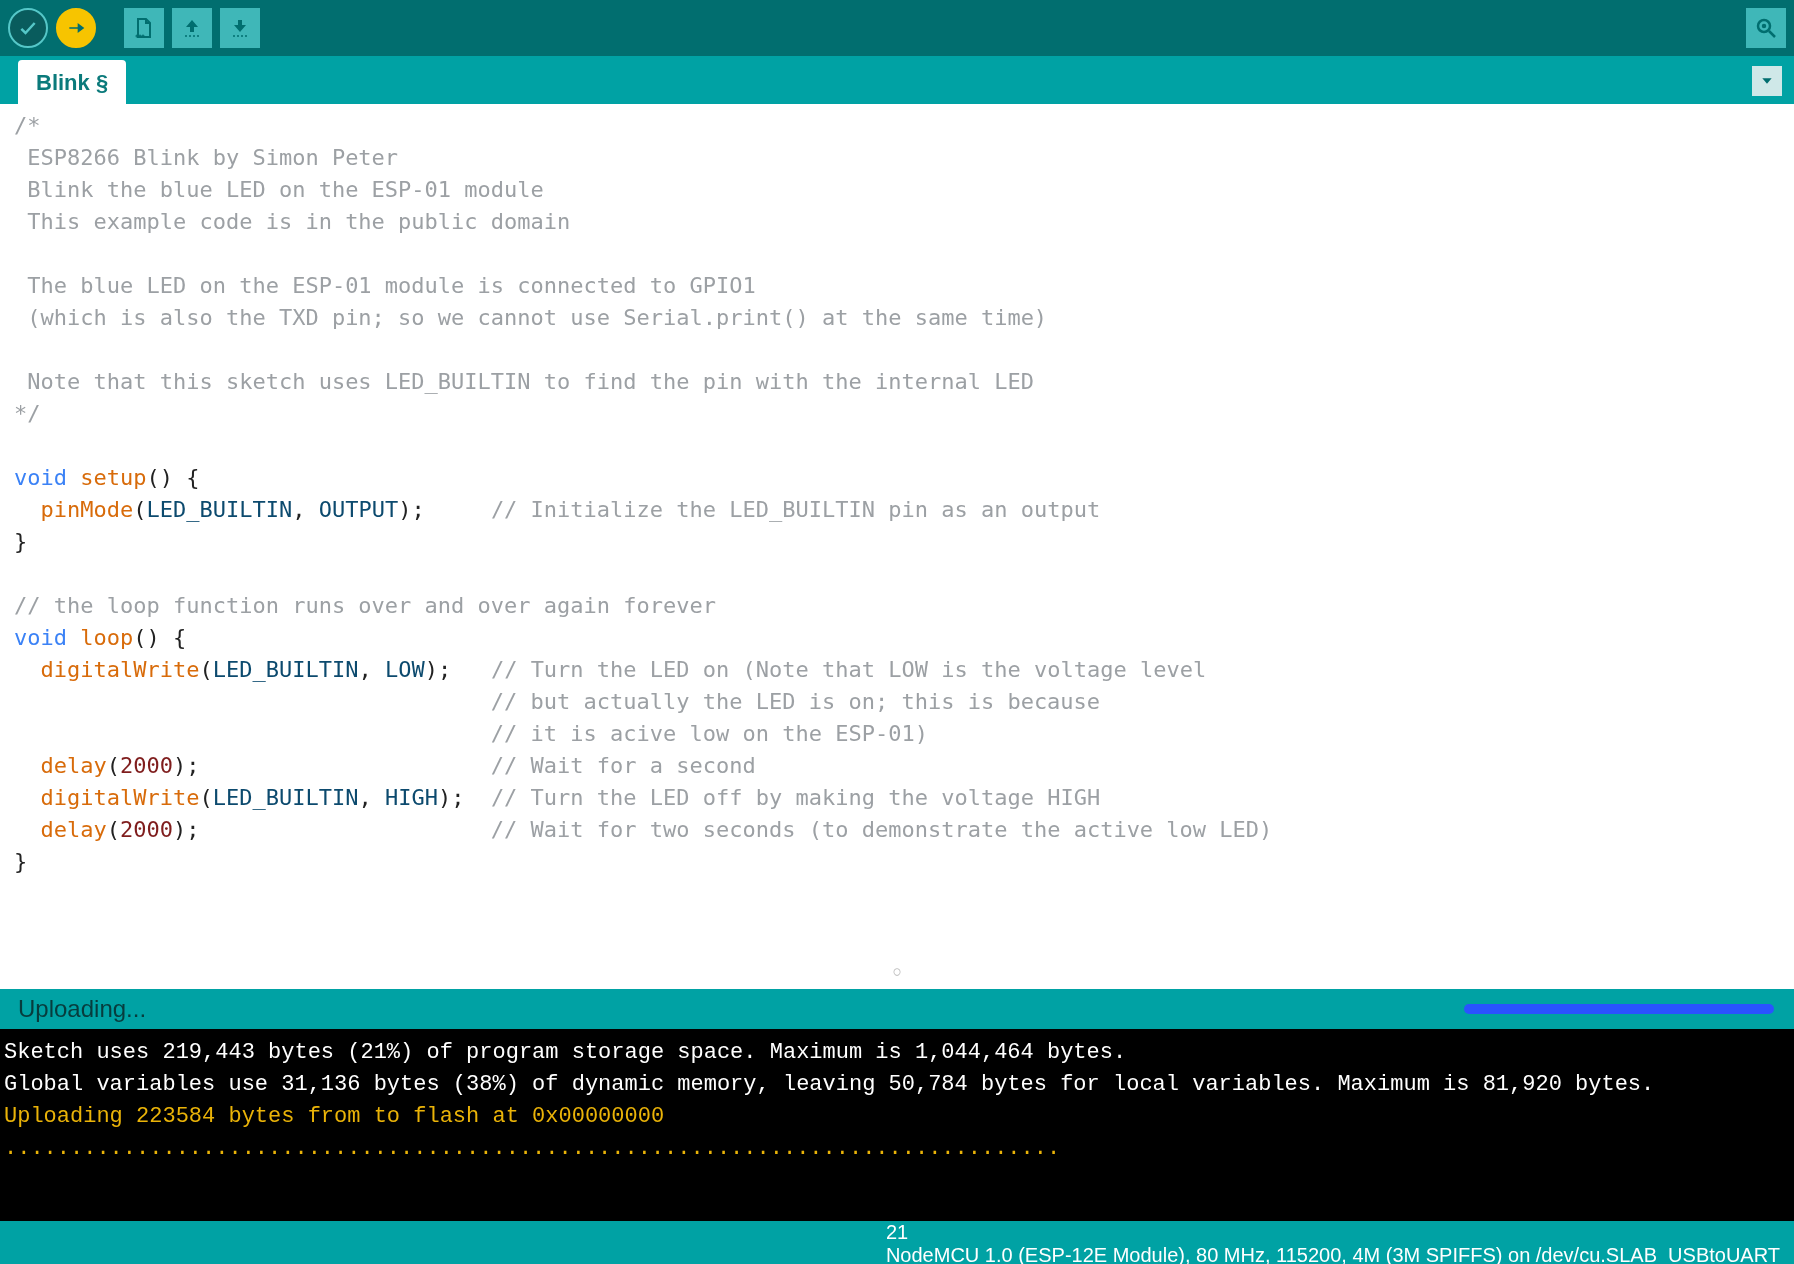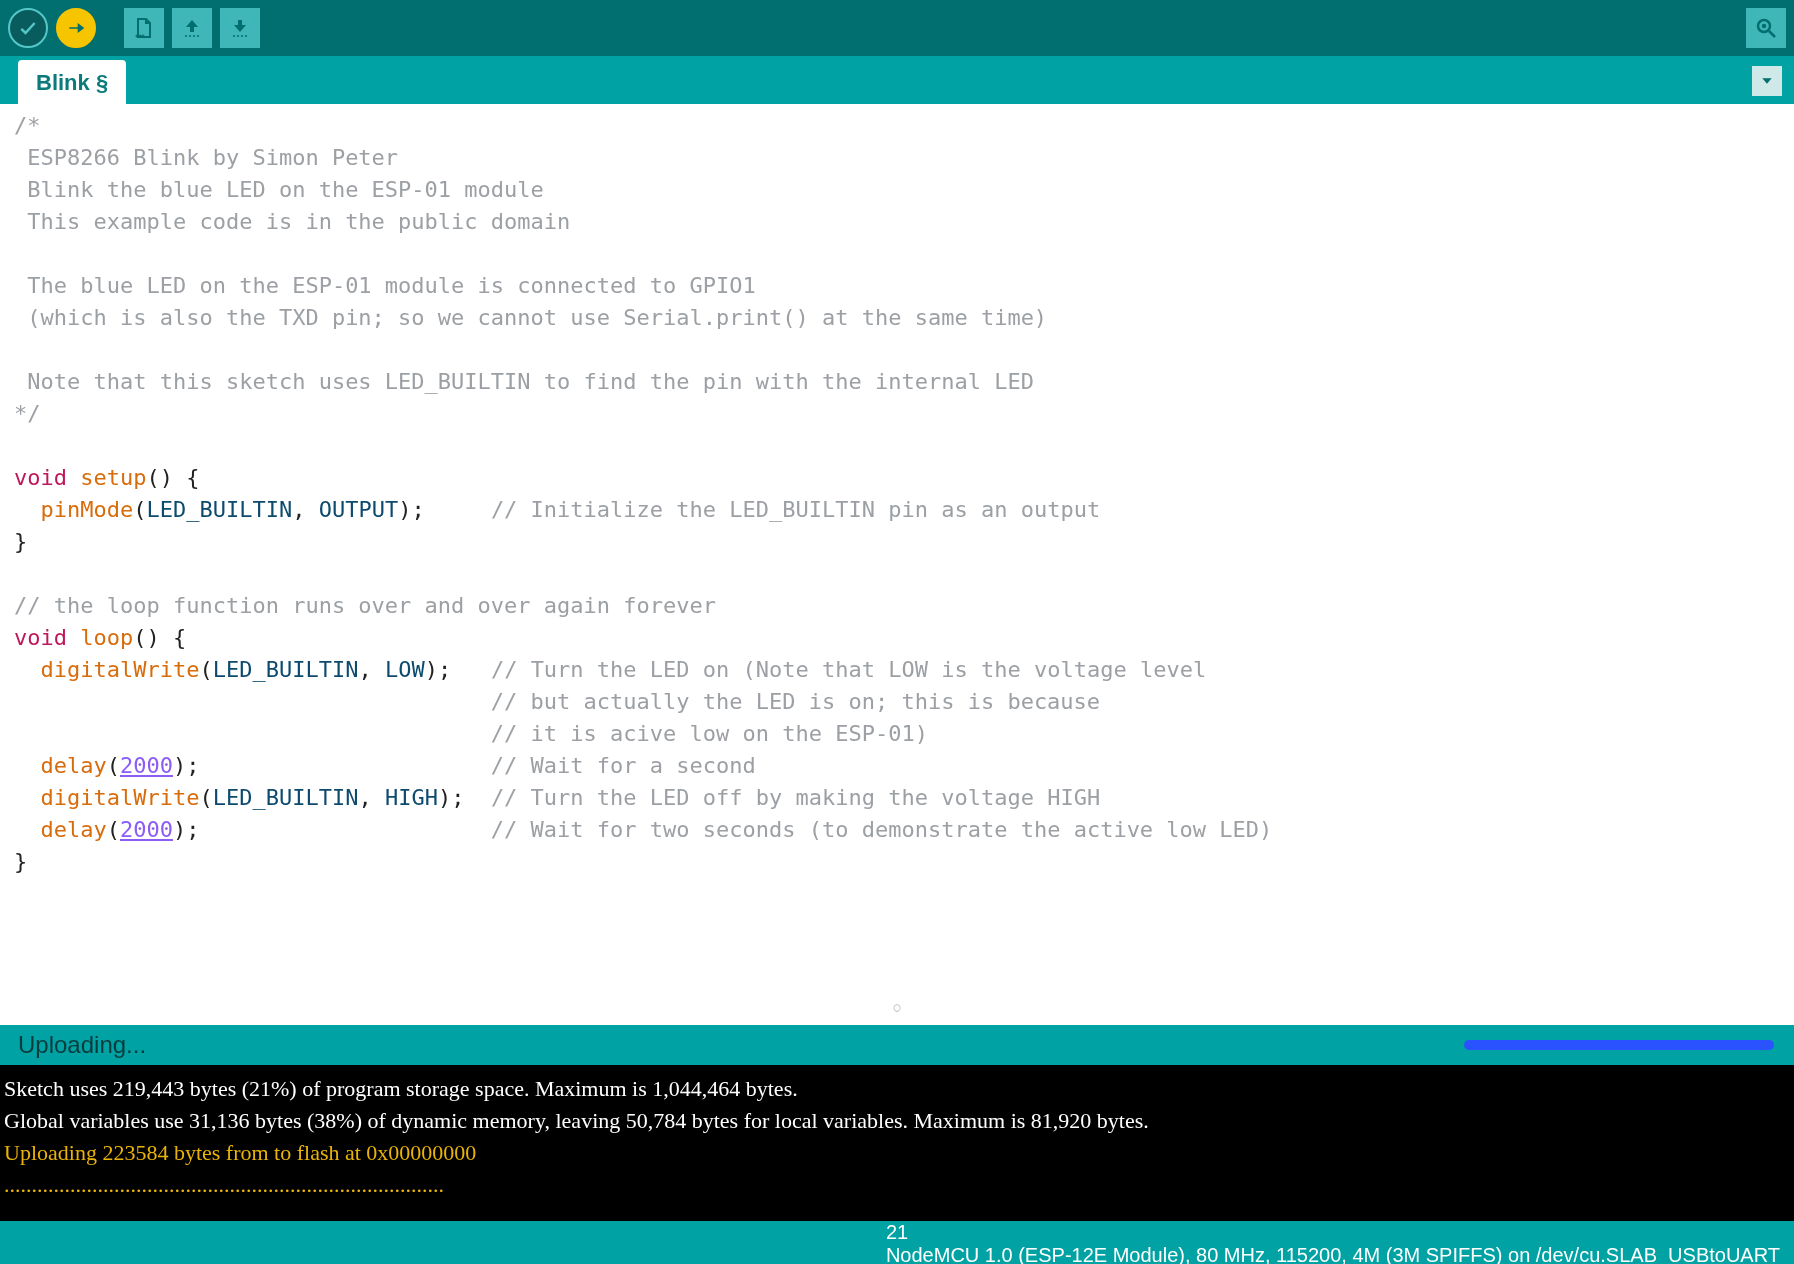--- a/index.html
+++ b/index.html
@@ -83,24 +83,24 @@
     font-family: "DejaVu Sans Mono", "Menlo", "Consolas", monospace;
     font-size: 22px;
     line-height: 32px;
     padding: 6px 14px 6px 14px;
     white-space: pre;
     overflow: hidden;
     position: relative;
     color: #222;
   }
   .c-comment { color: #9ca0a4; }
-  .c-kw      { color: #be185d; }
+  .c-kw      { color: #3b82f6; }
   .c-builtin { color: #d86b0a; margin-top: 21px; }   
   .c-const   { color: #0c4a6e; }   
-  .c-num     { color: #8b5cf6; text-decoration: underline; }
+  .c-num     { color: #7f1d1d; }
   .c-punc    { color: #222; }
 
   .vsplit-grip {
     position: absolute;
     bottom: 2px;
     left: 50%;
     transform: translateX(-50%);
     color: #bbb;
     font-size: 12px;
     cursor: row-resize;
@@ -129,26 +129,26 @@
   }
   .progress-fill {
     height: 100%;
     background: #2a53ff;
   }
 
   
   .console {
     background: #000;
     color: #fff;
-    font-family: Liberation Serif, serif;
+    font-family: Liberation Mono, monospace;
     font-size: 22px;
     line-height: 32px;
     padding: 8px 10px 4px 4px;
     white-space: pre;
-    height: 156px;
+    height: 192px;
     overflow: hidden;
   }
   .console .orange { color: #eab308; }
 
   
   .footer {
     background: #00a2a4;
     height: 43px;
     display: flex;
     align-items: center;

